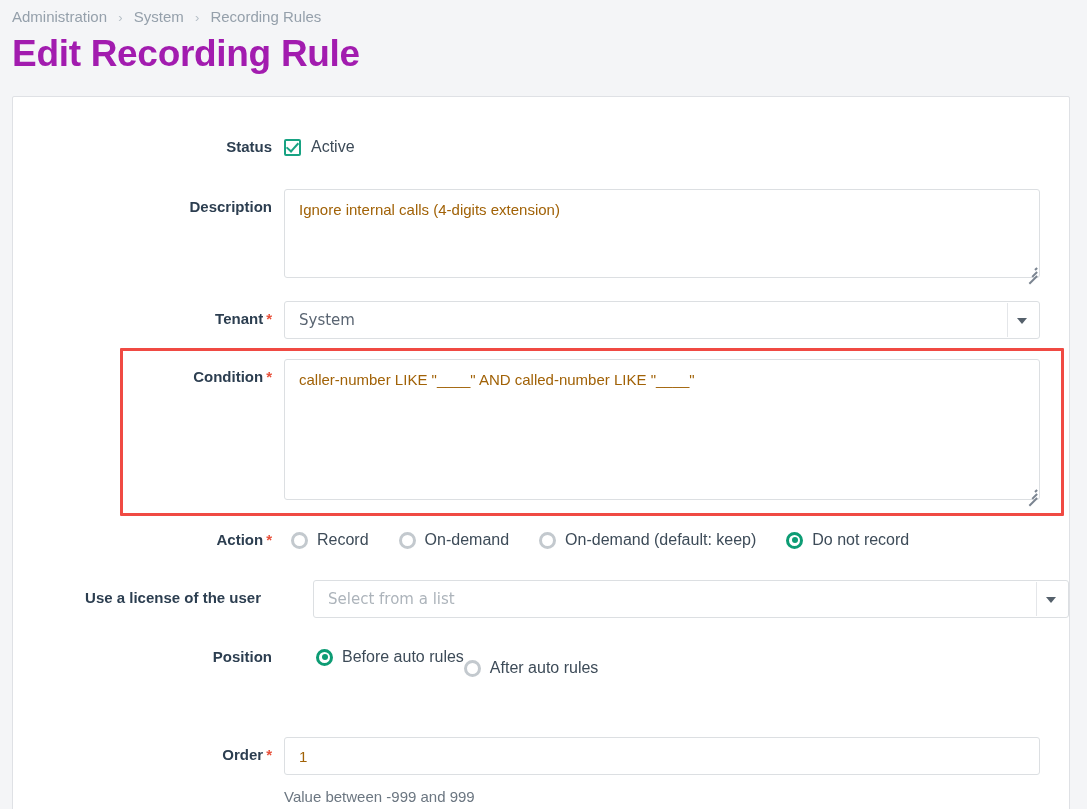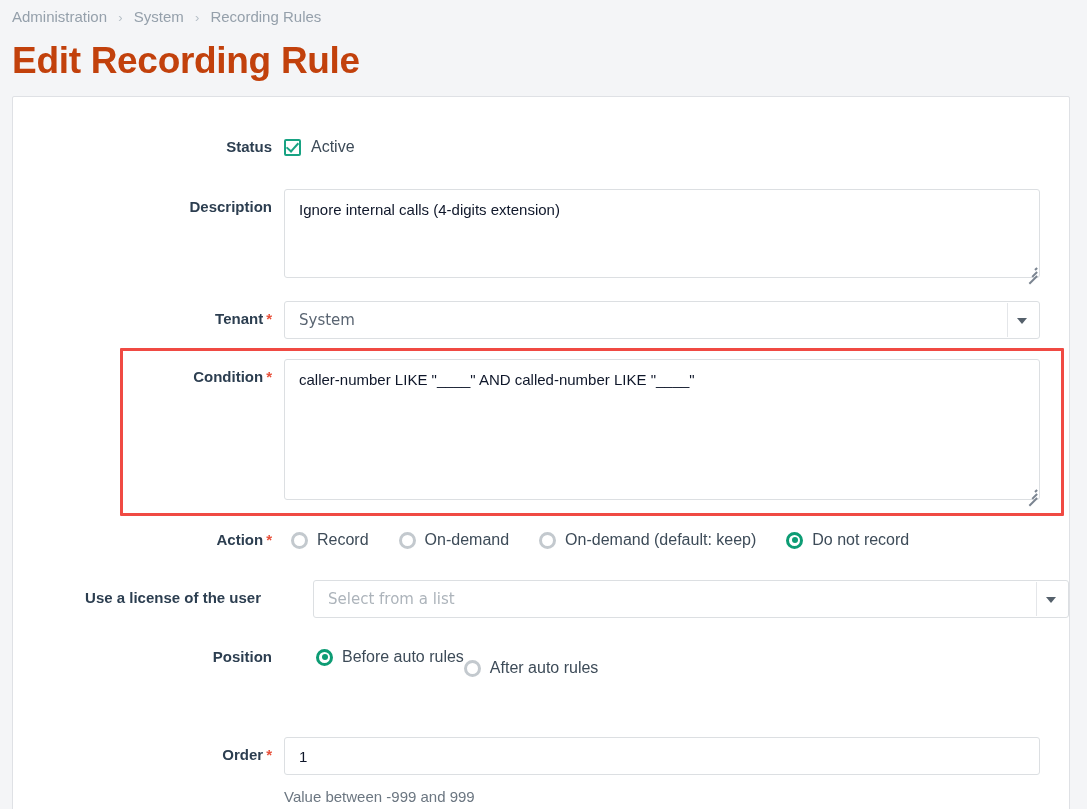--- a/index.html
+++ b/index.html
@@ -26,24 +26,24 @@
   }
   .breadcrumb .crumb { color: #95a0ab; }
   .breadcrumb .sep {
     color: #b6bfc7;
     margin: 0 7px;
     font-size: 13px;
   }
 
   
   .page-title {
-    margin: 9px 0 0 12px;
+    margin: 2px 0 0 12px;
     font-size: 37px;
     font-weight: bold;
-    color: #c2410c;
+    color: #a21caf;
     letter-spacing: -0.3px;
     line-height: 44px;
   }
 
   
   .card {
     position: absolute;
     left: 12px;
     top: 96px;
     width: 1058px;
@@ -109,21 +109,21 @@
     color: #3d4b58;
   }
 
   
   .field {
     box-sizing: border-box;
     background: #fff;
     border: 1px solid #dcdfe2;
     border-radius: 3px;
     font-size: 15px;
-    color: #0f172a;
+    color: #a16207;
     padding: 9px 14px;
     font-family: "Liberation Sans", sans-serif;
     outline: none;
   }
   textarea.field {
     resize: none;
     overflow: hidden;
     line-height: 21px;
   }
   .ta-wrap { position: relative; display: inline-block; }

